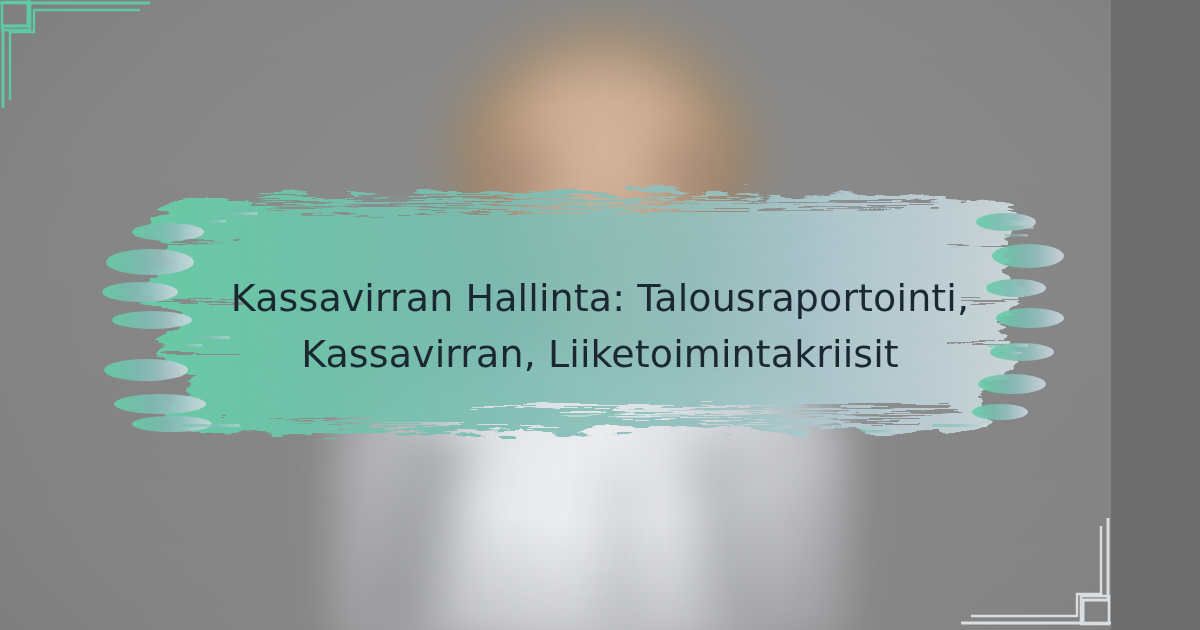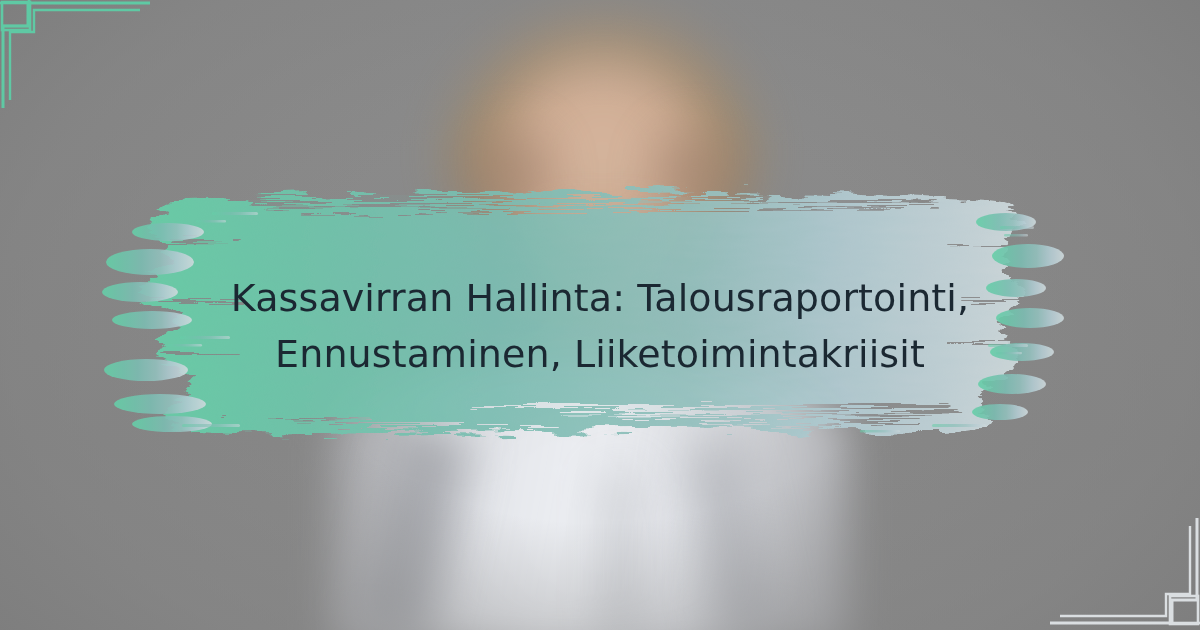--- a/index.html
+++ b/index.html
@@ -2,21 +2,21 @@
 <html><head>
 <meta charset="utf-8">
 <style>
   html, body {
     margin: 0;
     padding: 0;
     background: #6e6e6e;
   }
   .canvas {
     position: relative;
-    width: 1200px;
+    width: 1111px;
     height: 630px;
     overflow: hidden;
     background: #f9a8d4;
     font-family: "DejaVu Sans", sans-serif;
   }
 
   
   .photo-layer {
     position: absolute;
     inset: 0;
@@ -278,21 +278,21 @@
         <rect x="988" y="344" width="40" height="3" rx="1.5"></rect>
         <rect x="996" y="352" width="26" height="2.2" rx="1.1"></rect>
         <rect x="932" y="424" width="54" height="3" rx="1.5"></rect>
         <rect x="860" y="430" width="40" height="2.4" rx="1.2"></rect>
       </g>
     </svg>
   </div>
 
   <div class="title-block">
     <div class="title-line">Kassavirran Hallinta: Talousraportointi,</div>
-    <div class="title-line">Ennustaminen, Liiketoimintakriisit</div>
+    <div class="title-line">Kassavirran, Liiketoimintakriisit</div>
   </div>
 
   <div class="corner corner-tl">
     <svg width="200" height="160" viewBox="0 0 200 160" xmlns="http://www.w3.org/2000/svg" aria-hidden="true">
       <g fill="none" stroke="#5fc9a4" stroke-width="2.6">
         <rect x="2" y="2" width="28" height="28"></rect>
         <path d="M 28 2 L 28 24 M 2 28 L 24 28" stroke="#5fc9a4" stroke-width="0"></path>
         <path d="M 29 0 L 29 26 L 2 26"></path>
       </g>
       <g fill="none" stroke="#5fc9a4" stroke-width="2.6">

